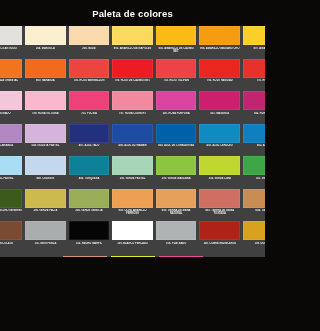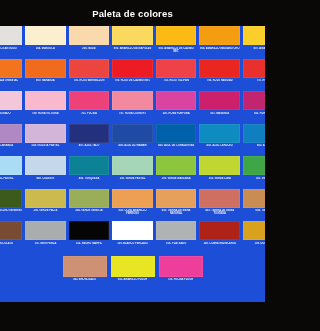--- a/index.html
+++ b/index.html
@@ -13,22 +13,22 @@
 
   body {
     background: #0a0806;
     font-family: "Liberation Sans", sans-serif;
     color: #ffffff;
     position: relative;
   }
 
   #palette-page {
     width: 265px;
-    height: 302px;
-    background: #1d4ed8;
+    height: 257px;
+    background: #404040;
     position: relative;
     overflow: hidden;
   }
 
   
   .title-bar {
     width: 100%;
     height: 26px;
     display: flex;
     align-items: center;

